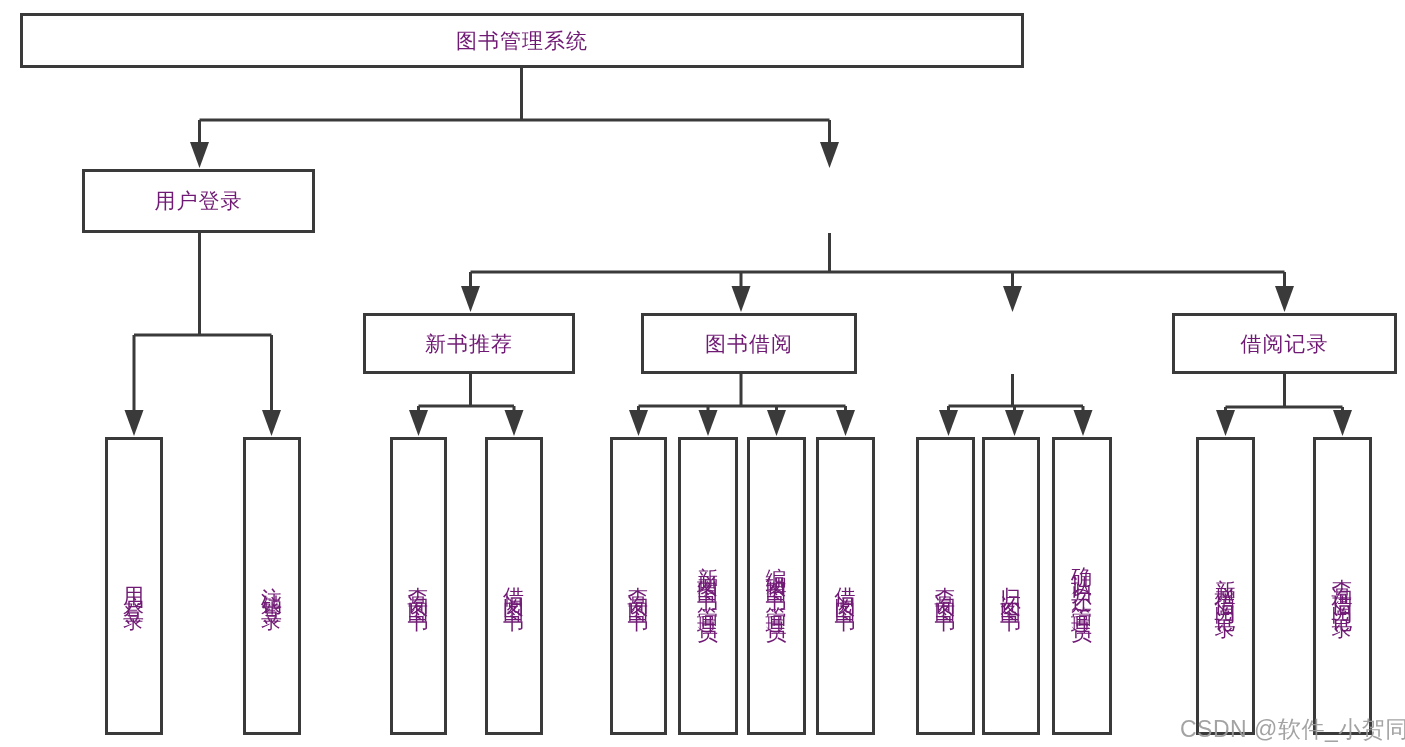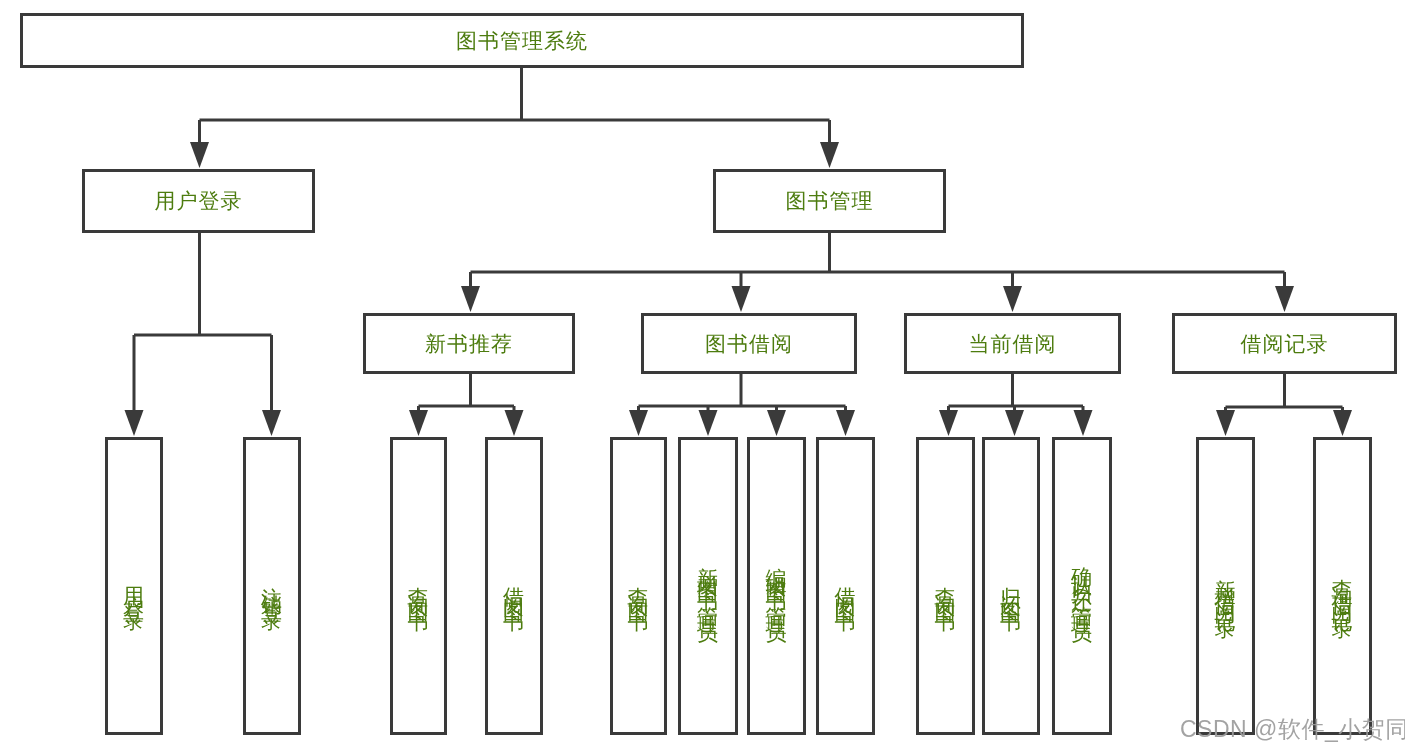--- a/index.html
+++ b/index.html
@@ -15,21 +15,21 @@
     position: absolute;
     left: 0; top: 0;
     width: 1405px; height: 747px;
     pointer-events: none;
   }
   .node {
     position: absolute;
     box-sizing: border-box;
     border: 3px solid #3a3a3a;
     background: #ffffff;
-    color: #4d7c0f;
+    color: #701a75;
     display: flex;
     align-items: center;
     justify-content: center;
     font-size: 21px;
     letter-spacing: 1px;
     z-index: 2;
   }
   .hnode { white-space: nowrap; }
   .vnode .vtext {
     writing-mode: vertical-rl;
@@ -86,25 +86,23 @@
       <polygon points="1005,410 1024,410 1014.5,436"></polygon>
       <polygon points="1073.5,410 1092.5,410 1083,436"></polygon>
       <polygon points="1216,410 1235,410 1225.5,436"></polygon>
       <polygon points="1333,410 1352,410 1342.5,436"></polygon>
     </g>
   </svg>
 
   <div class="node hnode" style="left:20px; top:13px; width:1004px; height:55px;">图书管理系统</div>
 
   <div class="node hnode" style="left:82px; top:169px; width:233px; height:64px;">用户登录</div>
-  <div class="node hnode" style="left:713px; top:169px; width:233px; height:64px;">图书管理</div>
 
   <div class="node hnode" style="left:363px; top:313px; width:212px; height:61px;">新书推荐</div>
   <div class="node hnode" style="left:633px; top:313px; width:216px; height:61px;margin-left:8px;">图书借阅</div>
-  <div class="node hnode" style="left:904px; top:313px; width:217px; height:61px;">当前借阅</div>
   <div class="node hnode" style="left:1172px; top:313px; width:225px; height:61px;">借阅记录</div>
 
   <div class="node vnode" style="left:105px; top:437px; width:58px; height:298px;">
     <span class="vtext">用户登录</span>
   </div>
   <div class="node vnode" style="left:243px; top:437px; width:58px; height:298px;">
     <span class="vtext">注销登录</span>
   </div>
 
   <div class="node vnode" style="left:390px; top:437px; width:57px; height:298px;">

